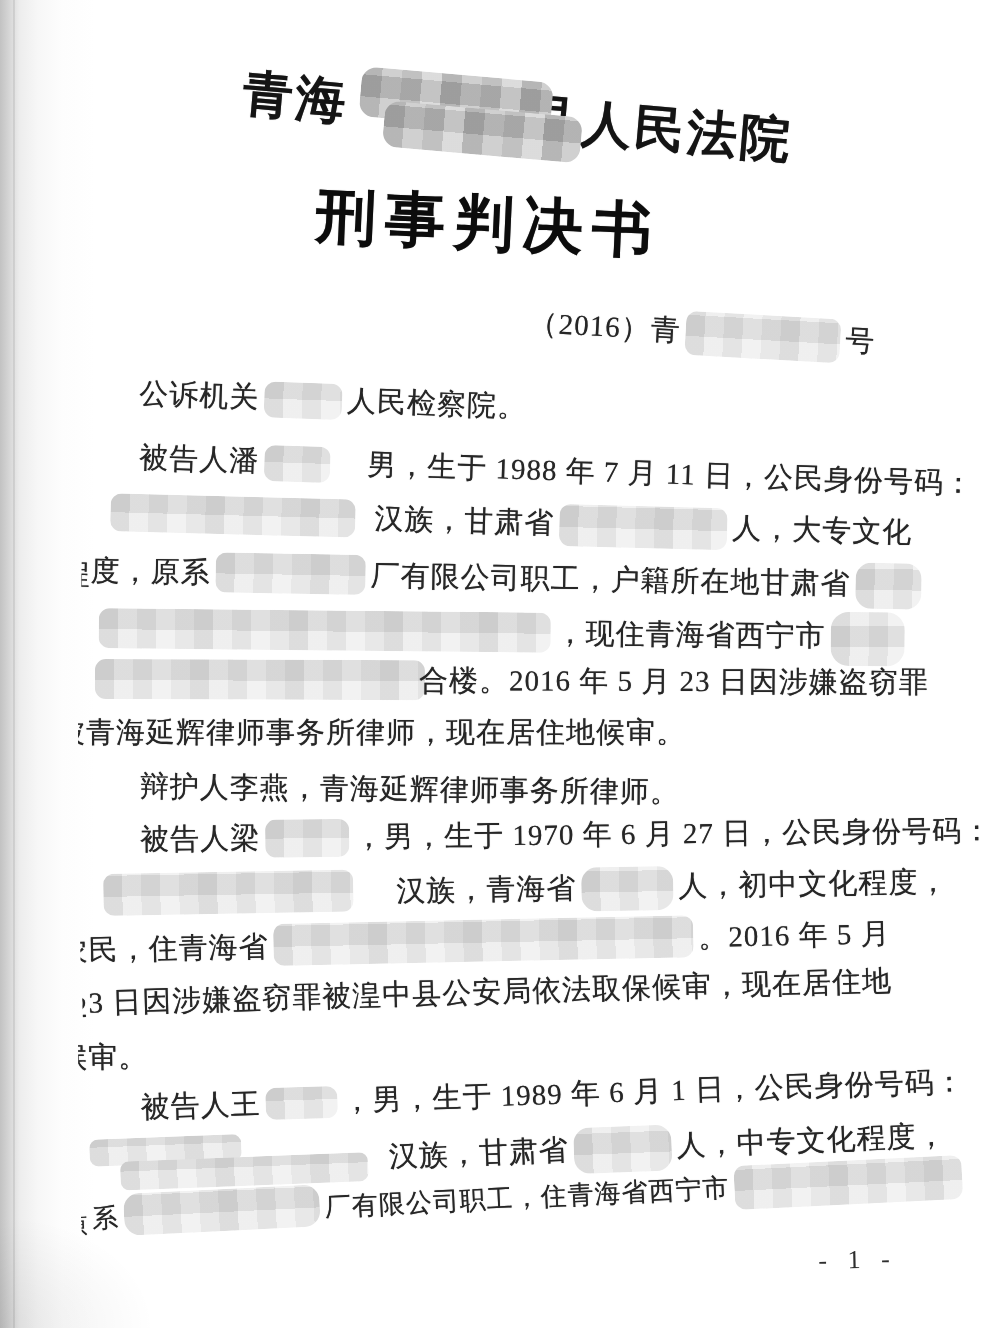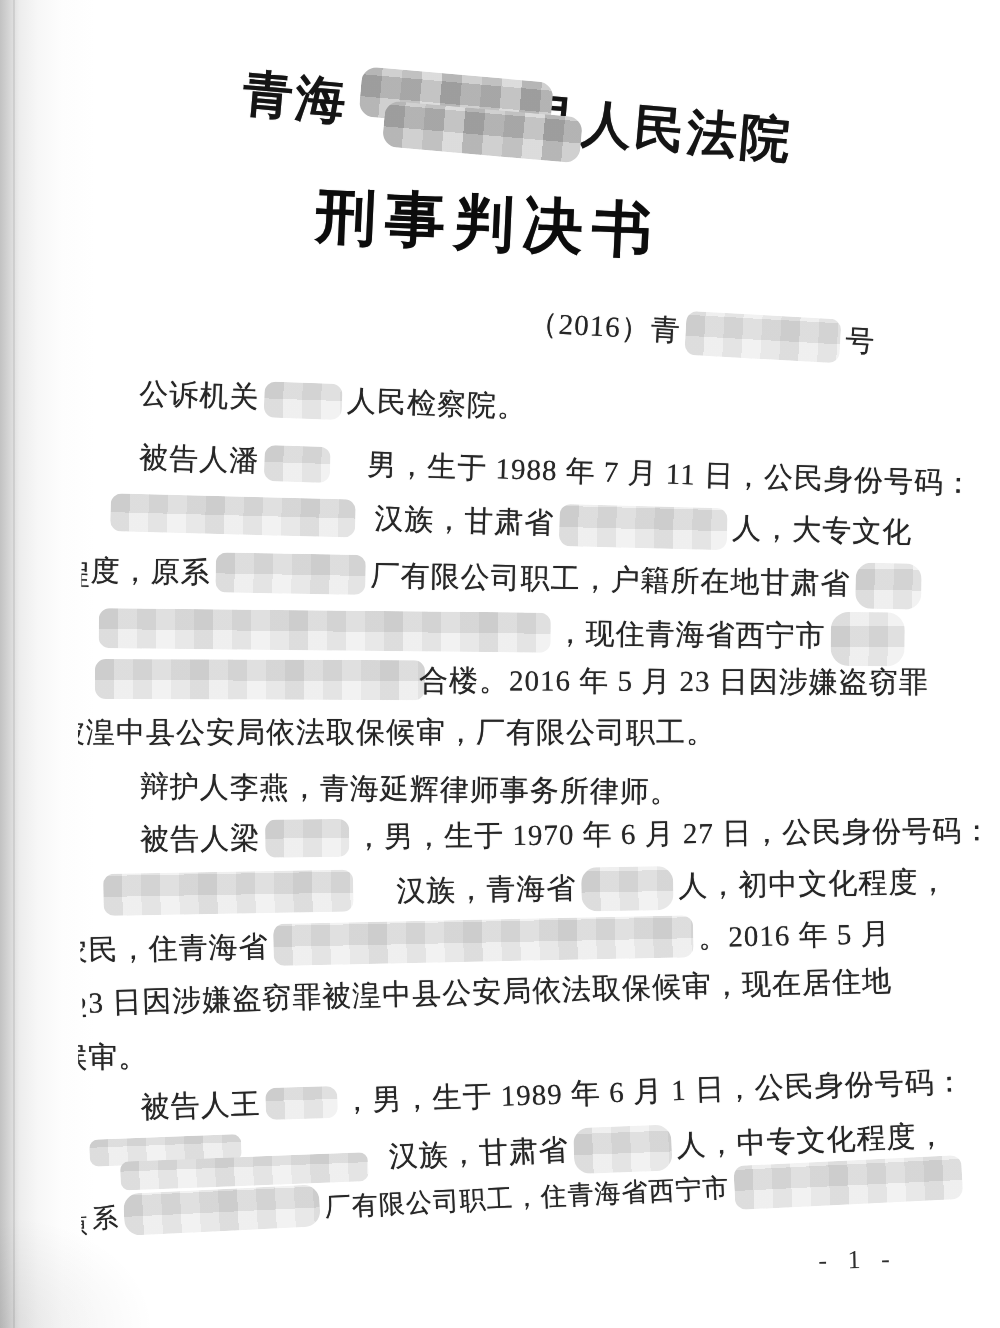--- a/index.html
+++ b/index.html
@@ -100,21 +100,21 @@
   <div class="line l6">
     <span class="clip" style="width:9px;"><span style="margin-left:-21px;">程</span></span><span>度，原系</span><span class="mz" style="width:150px;height:40px;"></span><span>厂有限公司职工，户籍所在地甘肃省</span><span class="mz" style="width:66px;height:46px;vertical-align:-15px;border-radius:16px;"></span>
   </div>
   <div class="line l7">
     <span class="mz" style="width:452px;height:40px;"></span><span>，现住青海省西宁市</span><span class="mz" style="width:74px;height:54px;vertical-align:-20px;border-radius:18px;"></span>
   </div>
   <div class="line l8">
     <span class="mz" style="width:330px;height:40px;margin-right:-6px;"></span><span>合楼。2016 年 5 月 23 日因涉嫌盗窃罪</span>
   </div>
   <div class="line l9">
-    <span class="clip" style="width:8px;"><span style="margin-left:-22px;">被</span></span><span>湟中县公安局依法取保候审，厂有限公司职工。</span>
+    <span class="clip" style="width:8px;"><span style="margin-left:-22px;">被</span></span><span>青海延辉律师事务所律师，现在居住地候审。</span>
   </div>
 
   <div class="line l10">辩护人李燕，青海延辉律师事务所律师。</div>
 
   <div class="line l11">
     <span>被告人梁</span><span class="mz" style="width:84px;height:38px;"></span><span>，男，生于 1970 年 6 月 27 日，公民身份号码：</span>
   </div>
   <div class="line l12">
     <span class="mz" style="width:250px;height:42px;"></span><span class="sp" style="width:38px;"></span><span>汉族，青海省</span><span class="mz" style="width:92px;height:44px;vertical-align:-14px;border-radius:16px;"></span><span>人，初中文化程度，</span>
   </div>

